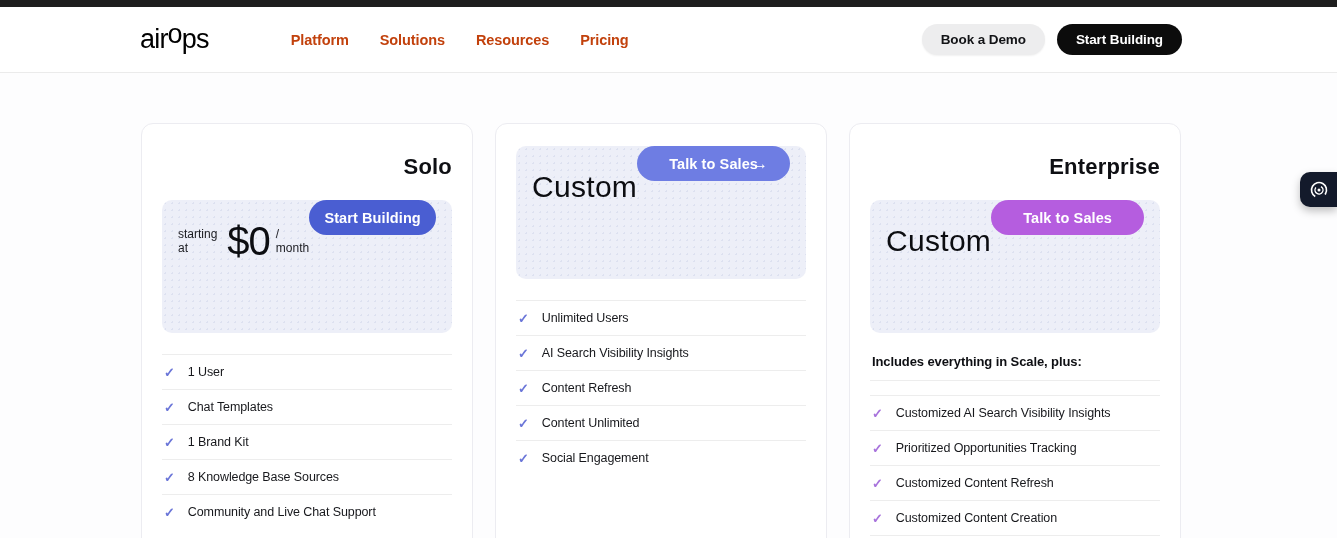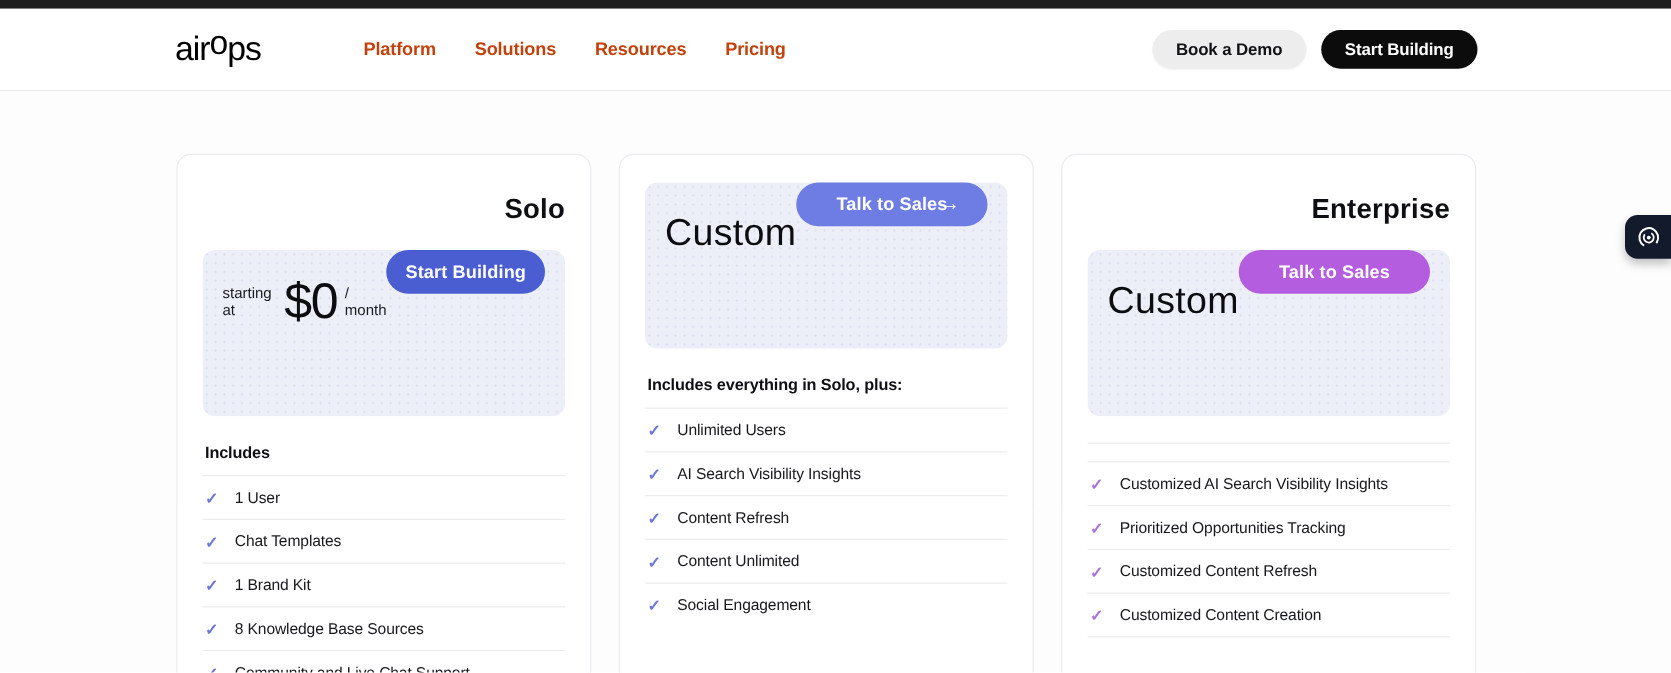--- a/index.html
+++ b/index.html
@@ -83,21 +83,20 @@
     <div class="card-title">Solo</div>
     <div class="price-box">
       <div class="price-line">
         <span class="price-small">starting at</span>
         <span class="price-big">$0</span>
         <span class="price-small">/ month</span>
       </div>
       <button class="cta blue">Start Building</button>
     </div>
     <div class="features">
-      <div class="features-heading">Includes</div>
       <div class="feature-row">
           <span class="check">✓</span>
           <span>1 User</span>
         </div>
       <div class="feature-row">
           <span class="check">✓</span>
           <span>Chat Templates</span>
         </div>
       <div class="feature-row">
           <span class="check">✓</span>
@@ -119,21 +118,20 @@
     <div class="price-box">
       <div class="price-line">
         <span class="price-custom">Custom</span>
       </div>
       <button class="cta periwinkle">
           <span>Talk to Sales</span>
           <span class="arrow">→</span>
         </button>
     </div>
     <div class="features">
-      <div class="features-heading">Includes everything in Solo, plus:</div>
       <div class="feature-row">
           <span class="check">✓</span>
           <span>Unlimited Users</span>
         </div>
       <div class="feature-row">
           <span class="check">✓</span>
           <span>AI Search Visibility Insights</span>
         </div>
       <div class="feature-row">
           <span class="check">✓</span>
@@ -155,20 +153,21 @@
     <div class="card-title">Enterprise</div>
     <div class="price-box">
       <div class="price-line">
         <span class="price-custom">Custom</span>
       </div>
       <button class="cta purple">
           <span>Talk to Sales</span>
         </button>
     </div>
     <div class="features">
+      <div class="features-heading">Includes everything in Scale, plus:</div>
       <div class="feature-row empty">
           <span></span>
         </div>
       <div class="feature-row">
           <span class="check">✓</span>
           <span>Customized AI Search Visibility Insights</span>
         </div>
       <div class="feature-row">
           <span class="check">✓</span>
           <span>Prioritized Opportunities Tracking</span>

